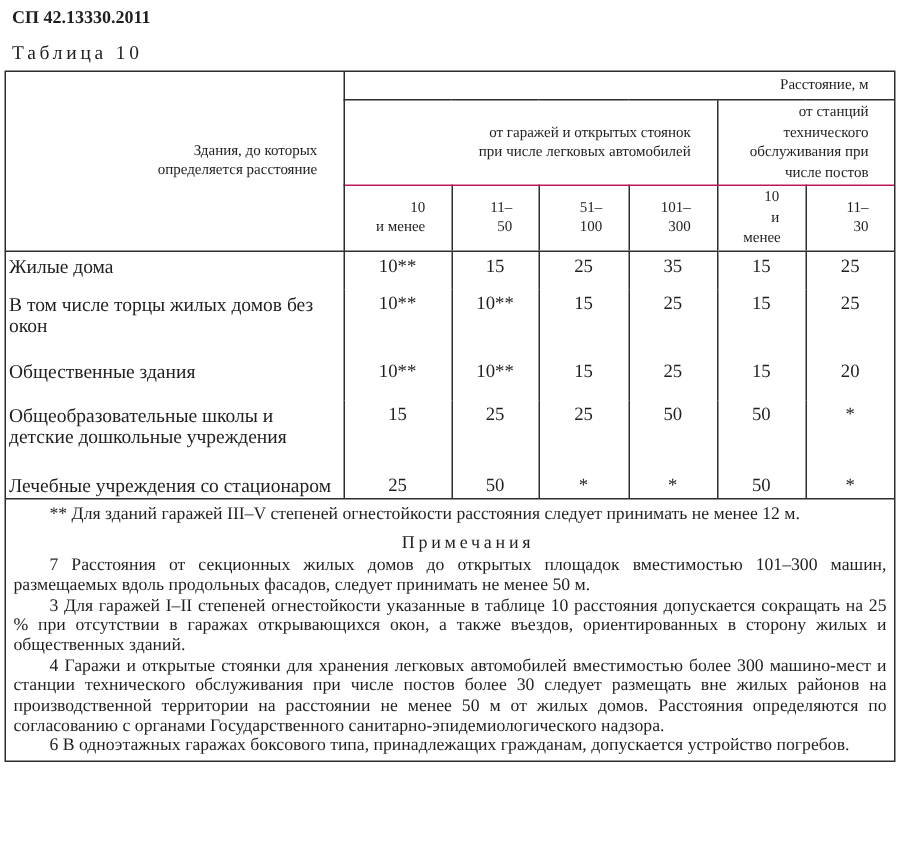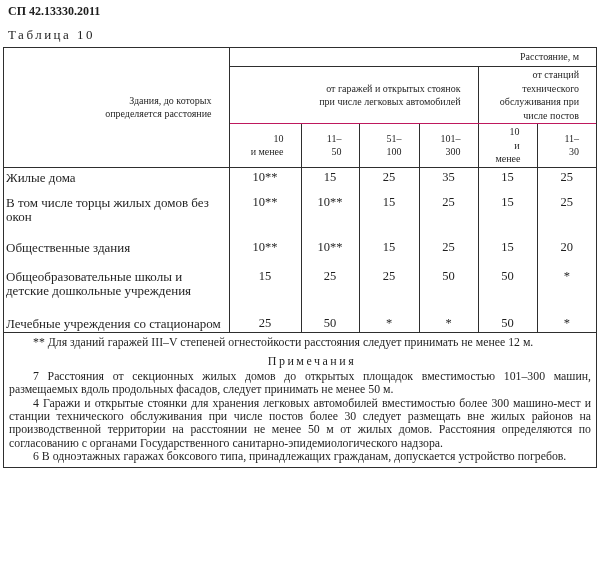--- a/index.html
+++ b/index.html
@@ -132,16 +132,17 @@
         <td class="num">50</td>
         <td class="num">*</td>
       </tr>
     </tbody>
   </table>
 
   <div class="notes">
     <p class="footnote">** Для зданий гаражей III–V степеней огнестойкости расстояния следует  принимать не менее 12 м.</p>
     <div class="notes-heading">Примечания</div>
     <p>7 Расстояния от секционных жилых домов до открытых площадок вместимостью 101–300 машин, размещаемых вдоль продольных фасадов, следует принимать  не менее 50 м.</p>
+    <p>3 Для гаражей I–II степеней огнестойкости указанные в таблице 10 расстояния допускается сокращать на 25 % при отсутствии в гаражах  открывающихся окон, а также въездов, ориентированных в сторону жилых и общественных зданий.</p>
     <p>4 Гаражи и открытые стоянки для хранения легковых автомобилей вместимостью более 300 машино-мест и станции технического обслуживания при числе постов более 30 следует размещать вне жилых районов на производственной территории на расстоянии не менее 50 м от жилых домов. Расстояния определяются по согласованию с органами Государственного санитарно-эпидемиологического надзора.</p>
     <p>6 В одноэтажных гаражах боксового типа, принадлежащих гражданам, допускается устройство погребов.</p>
   </div>
 </div>
 
 </body></html>

